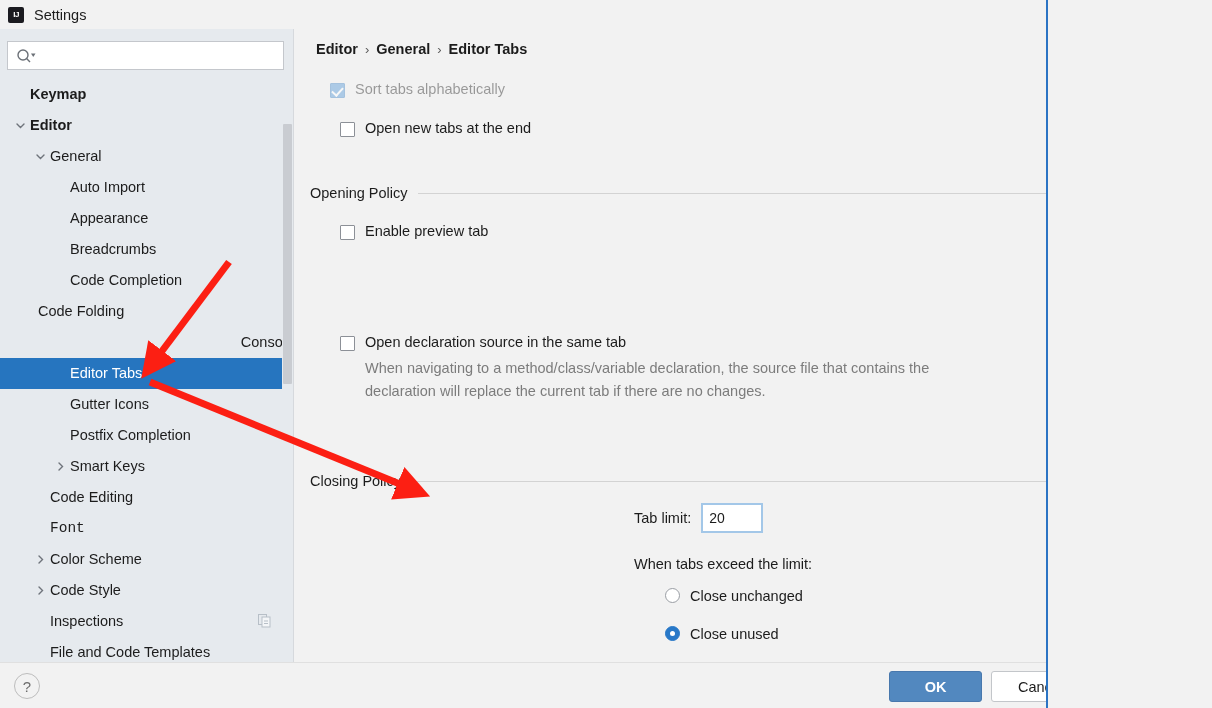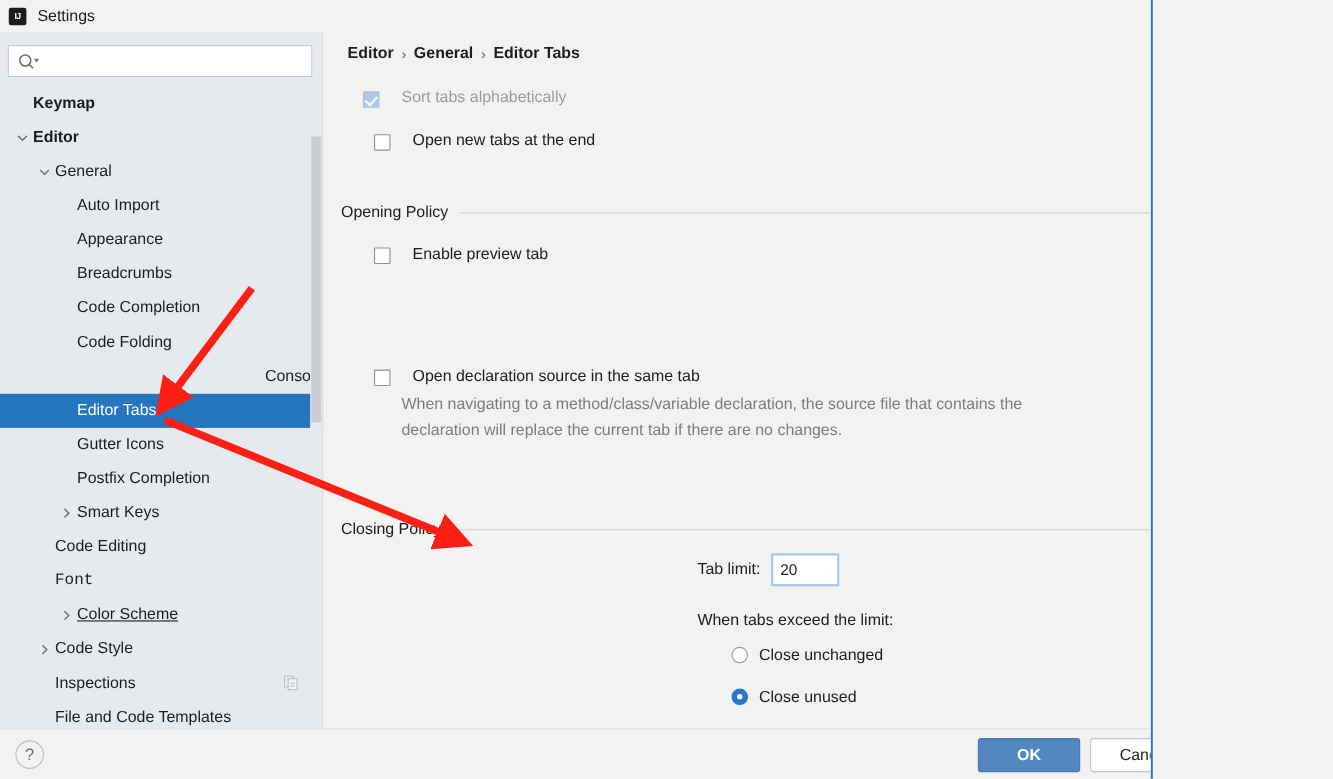--- a/index.html
+++ b/index.html
@@ -167,21 +167,21 @@
     position: relative;
   }
   .chkbox.checked::after {
     content: "";
     position: absolute; left: 3px; top: 1px;
     width: 5px; height: 9px;
     border: solid #fff;
     border-width: 0 2px 2px 0;
     transform: rotate(42deg);
   }
-  .chk-label { margin-left: 20px; line-height: 17px; }
+  .chk-label { margin-left: 10px; line-height: 17px; }
 
   .desc {
     position: absolute;
     font-size: 14.5px; color: #7c7c7c;
     line-height: 23px;
     width: 560px;
   }
 
   .group-header {
     position: absolute;
@@ -378,21 +378,21 @@
           <span class="tree-label">Appearance</span>
         </div>
         <div class="tree-item" style="padding-left: 54px;">
           <span class="twisty empty"></span>
           <span class="tree-label">Breadcrumbs</span>
         </div>
         <div class="tree-item" style="padding-left: 54px;">
           <span class="twisty empty"></span>
           <span class="tree-label">Code Completion</span>
         </div>
-        <div class="tree-item" style="padding-left: 54px;">
+        <div class="tree-item" style="padding-left: 22px;">
           <span class="twisty empty"></span>
           <span class="tree-label">Code Folding</span>
         </div>
         <div class="tree-item" style="padding-left: 54px; justify-content: flex-end;">
           <span class="twisty empty"></span>
           <span class="tree-label">Console</span>
         </div>
         <div class="tree-item selected" style="padding-left: 54px;">
           <span class="twisty empty"></span>
           <span class="tree-label">Editor Tabs</span>
@@ -414,21 +414,21 @@
           <span class="tree-label">Smart Keys</span>
         </div>
         <div class="tree-item" style="padding-left: 34px;">
           <span class="twisty empty"></span>
           <span class="tree-label">Code Editing</span>
         </div>
         <div class="tree-item" style="padding-left: 34px; font-family: Liberation Mono, monospace;">
           <span class="twisty empty"></span>
           <span class="tree-label">Font</span>
         </div>
-        <div class="tree-item" style="padding-left: 54px; text-decoration: underline;">
+        <div class="tree-item" style="padding-left: 34px;">
           <span class="twisty">
             <svg width="11" height="11" viewBox="0 0 11 11">
               <path d="M4 2 L7.5 5.5 L4 9" fill="none" stroke="#6f747b" stroke-width="1.4" stroke-linecap="round"></path>
             </svg>
           </span>
           <span class="tree-label">Color Scheme</span>
         </div>
         <div class="tree-item" style="padding-left: 34px;">
           <span class="twisty">
             <svg width="11" height="11" viewBox="0 0 11 11">

